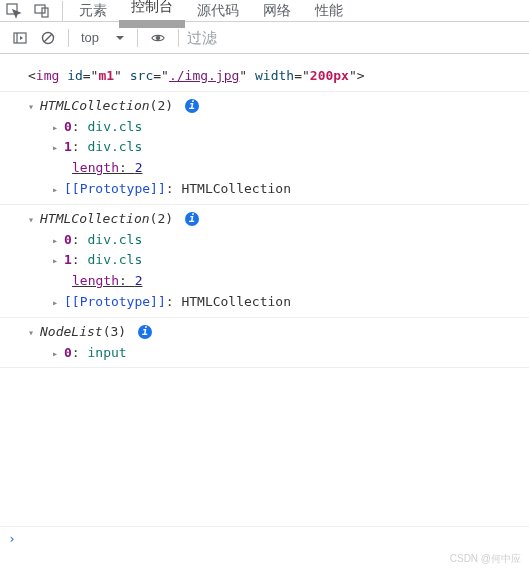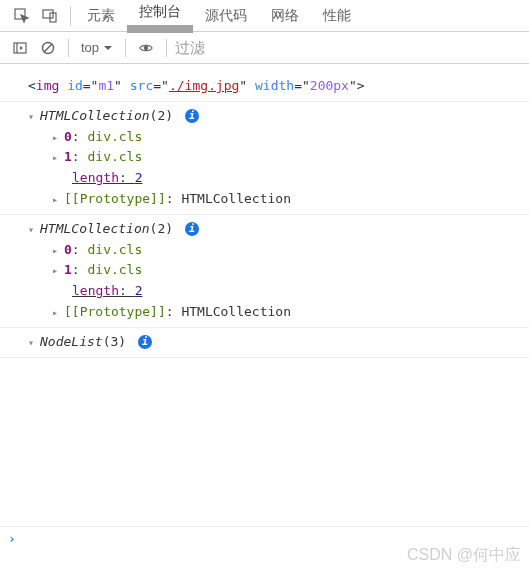--- a/index.html
+++ b/index.html
@@ -9,23 +9,22 @@
   color: #333;
   background: #fff;
   width: 529px;
   height: 570px;
   overflow: hidden;
   position: relative;
 }
 .top-tabs {
   display: flex;
   align-items: center;
-  height: 32px;
+  height: 22px;
   border-bottom: 1px solid #d0d0d0;
-  padding-left: 8px;
 }
 .top-icon {
   width: 28px;
   height: 28px;
   display: flex;
   align-items: center;
   justify-content: center;
   color: #5f6368;
 }
 .top-icon svg { width: 16px; height: 16px; }
@@ -68,21 +67,21 @@
 .tb-icon svg { width: 14px; height: 14px; }
 .tb-vbar {
   width: 1px;
   height: 18px;
   background: #d0d0d0;
   margin: 0 4px;
 }
 .context-select {
   display: flex;
   align-items: center;
-  gap: 4px;
+  gap: 16px;
   color: #5f6368;
   font-size: 13px;
   padding: 0 4px;
   cursor: pointer;
 }
 .context-select svg { width: 10px; height: 10px; }
 .filter-input {
   border: none;
   outline: none;
   font-size: 15px;
@@ -128,45 +127,45 @@
   border-radius: 50%;
   background: #1a73e8;
   color: #fff;
   font-size: 10px;
   font-weight: bold;
   font-style: italic;
   margin-left: 4px;
   vertical-align: middle;
 }
 .c-tag { color: #881280; }
-.c-attr { color: #3b82f6; }
-.c-val { color: #8b5cf6; }
-.c-link { color: #b91c1c; text-decoration: underline; text-align: right; }
+.c-attr { color: #0c4a6e; }
+.c-val { color: #be185d; font-weight: bold; }
+.c-link { color: #701a75; text-decoration: underline; text-align: right; }
 .c-type { color: #333; }
 .c-idx { color: #881280; font-weight: bold; }
-.c-cls { color: #4d7c0f; }
+.c-cls { color: #0f766e; }
 .c-len { color: #881280; }
 .c-num { color: #1a1aa6; }
-.c-proto { color: #4d7c0f; margin-top: 10px; }
+.c-proto { color: #1d4ed8; margin-top: 10px; }
 .prompt-line {
   position: absolute;
   bottom: 20px;
   left: 0;
   right: 0;
   border-top: 1px solid #eee;
   padding: 4px 8px;
   color: #1a73e8;
   font-family: Consolas, monospace;
 }
 .watermark {
   position: absolute;
   bottom: 4px;
   right: 8px;
   color: #d0d0d0;
-  font-size: 16px;
+  font-size: 10px;
 }
 </style>
 </head>
 <body>
 
 <div class="top-tabs">
   <div class="top-icon">
     <svg viewBox="0 0 16 16" fill="none" stroke="currentColor" stroke-width="1.2">
         <rect x="1" y="1" width="10" height="10"></rect>
         <path d="M7 7 L14 10 L11 11 L10 14 Z" fill="currentColor"></path>
@@ -249,18 +248,19 @@
     <div class="row indent2"><span class="arrow right"></span><span class="c-idx">1</span>: <span class="c-cls">div.cls</span></div>
     <div class="row indent3"><span class="c-len">length</span>: <span class="c-num">2</span></div>
     <div class="row indent2"><span class="arrow right"></span><span class="c-proto">[[Prototype]]</span>: <span>HTMLCollection</span></div>
   </div>
 
   <div class="section-wrap">
     <div class="row indent1">
       <span class="arrow down"></span><span class="c-type" style="font-style:italic">NodeList</span>(<span>3</span>)
       <span class="info-badge">i</span>
     </div>
+    <div class="row indent2"><span class="arrow right"></span><span class="c-idx">0</span>: <span class="c-cls">input</span></div>
   </div>
 
 </div>
 
 <div class="prompt-line">›</div>
 <div class="watermark">CSDN @何中应</div>
 
 </body></html>

